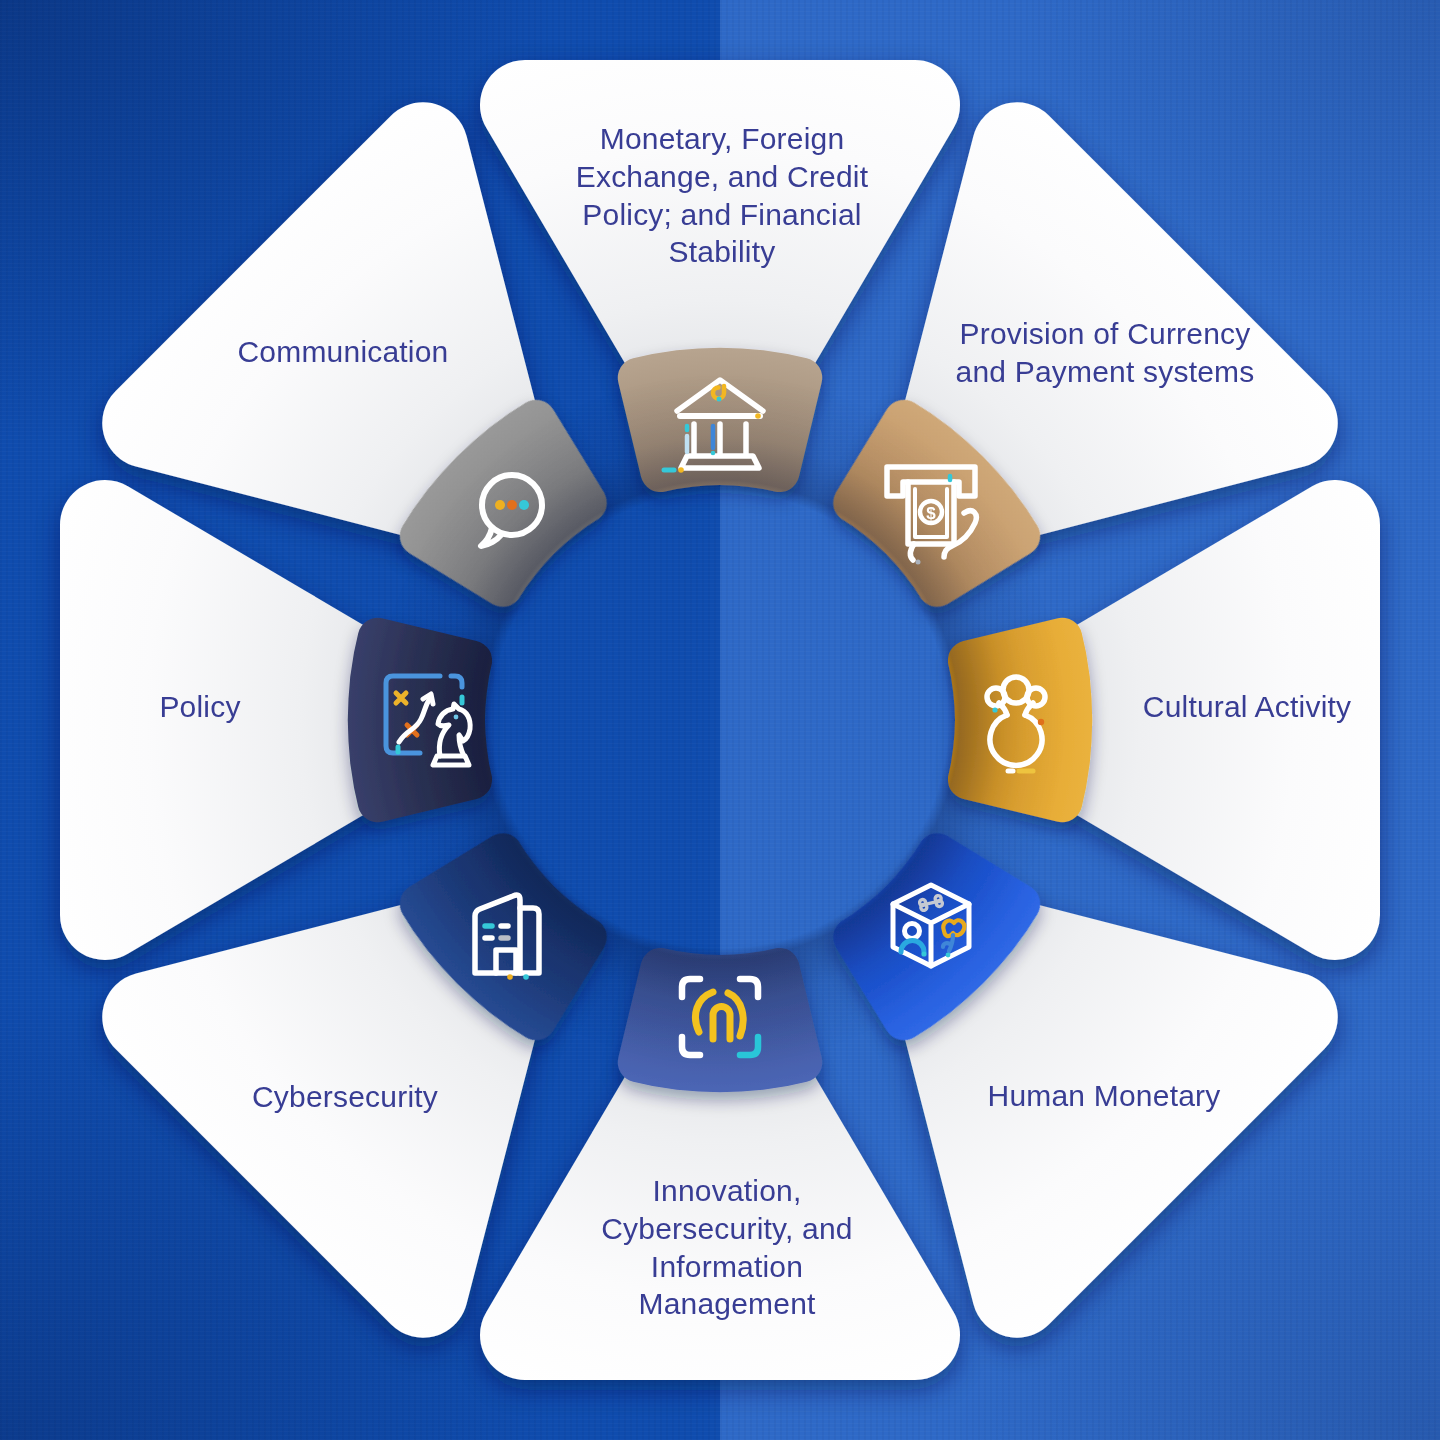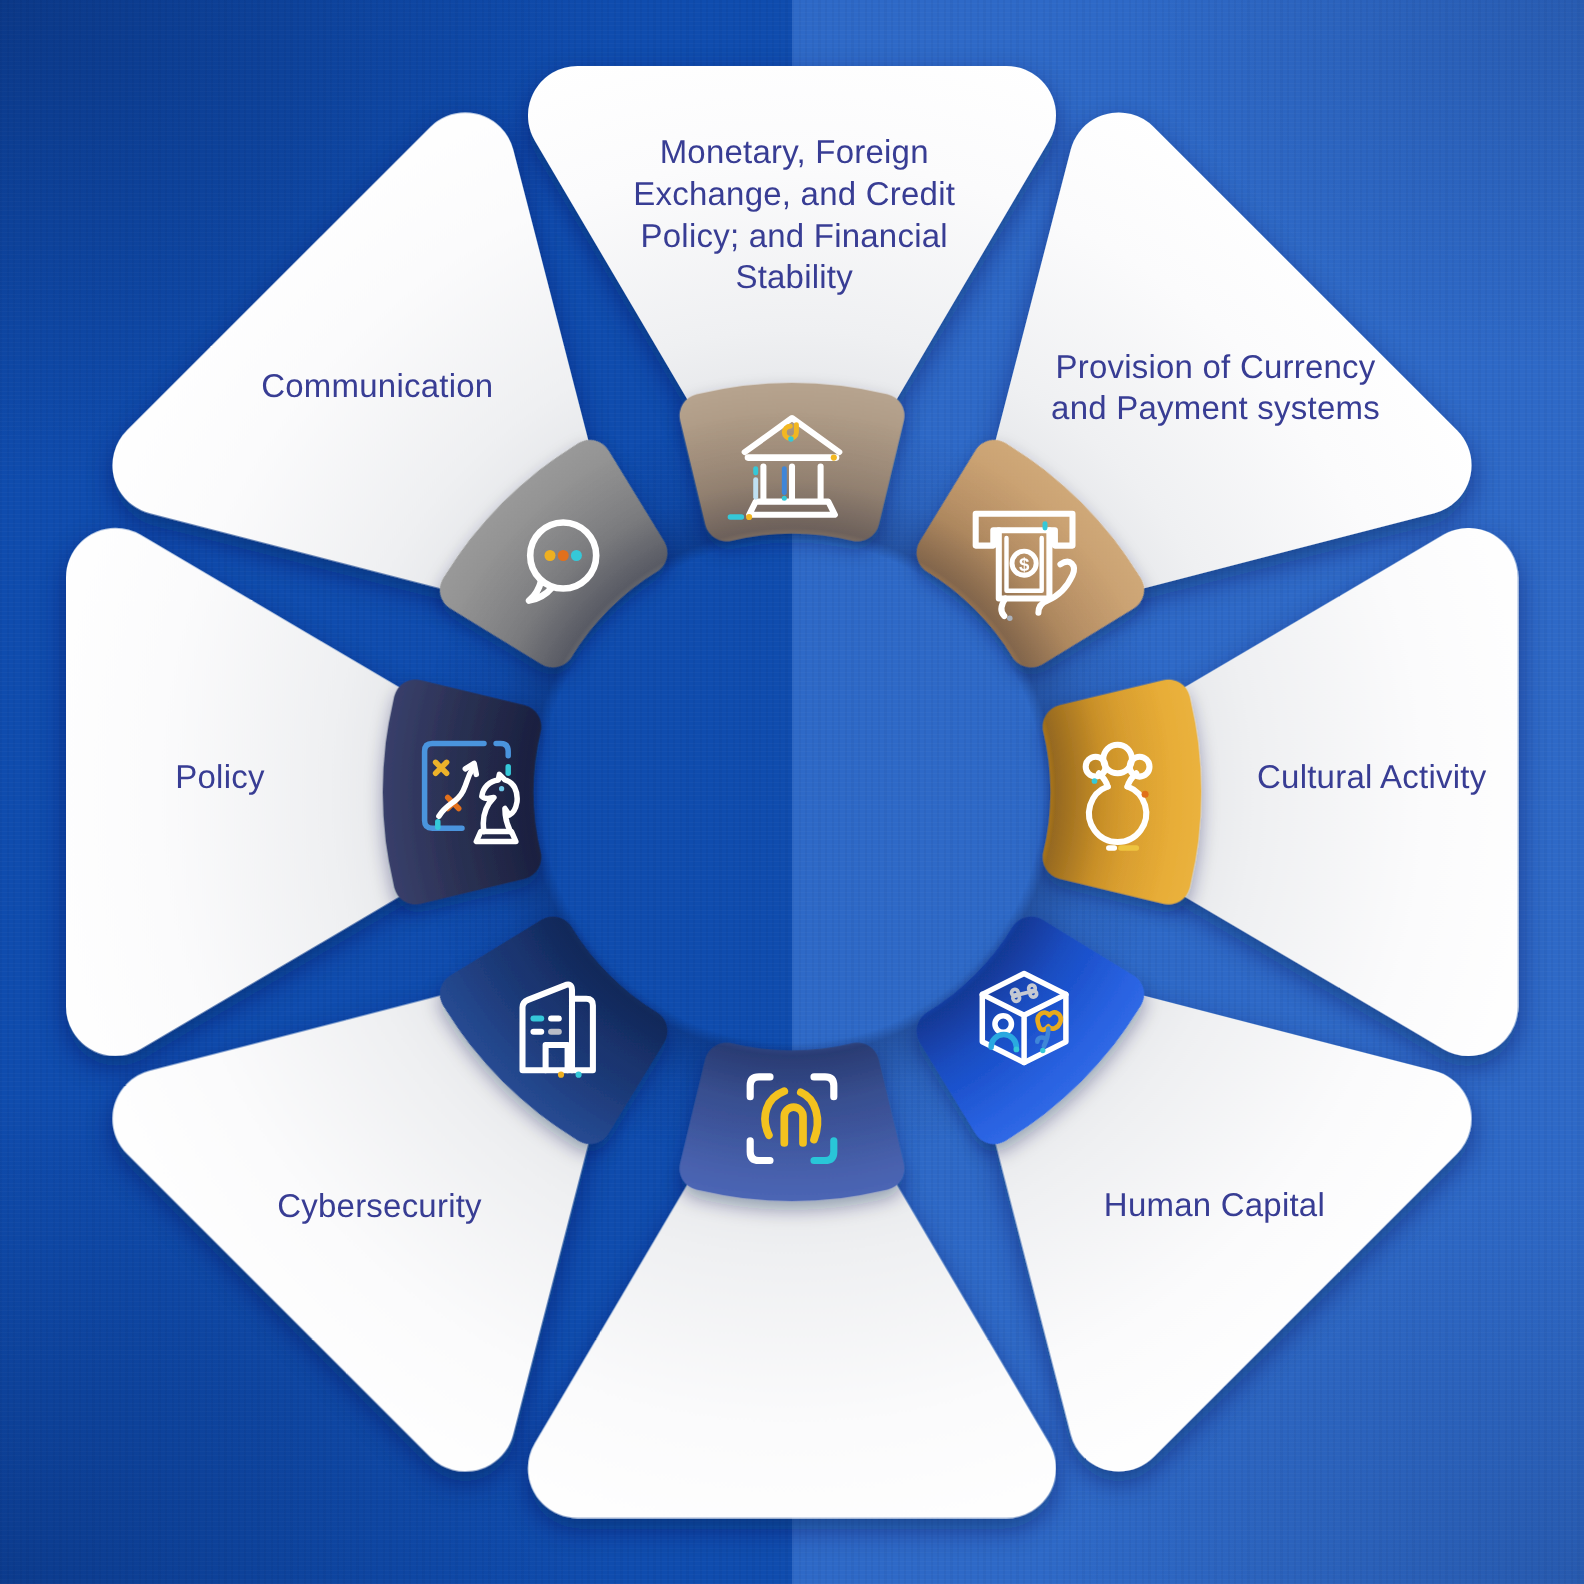--- a/index.html
+++ b/index.html
@@ -245,18 +245,19 @@
       <use href="#icon-building" transform="translate(509,931)"></use>
       <use href="#icon-strategy" transform="translate(428,720)"></use>
       <use href="#icon-bubble" transform="translate(509,509)"></use>
     </g>
   </svg>
 
   <div class="labels">
     <div class="seg-label" style="left:1105px;top:353px;width:300px;">Provision of Currency and Payment systems</div>
     <div class="seg-label" style="left:722px;top:196px;width:330px;">Monetary, Foreign Exchange, and Credit Policy; and Financial Stability</div>
     <div class="seg-label nowrap" style="left:1247px;top:707px;text-align:right;">Cultural Activity</div>
-    <div class="seg-label nowrap" style="left:1104px;top:1096px;">Human Capital</div>
+    <div class="seg-label nowrap" style="left:1104px;top:1096px;">Human Monetary</div>
+    <div class="seg-label" style="left:727px;top:1248px;width:265px;">Innovation, Cybersecurity, and Information Management</div>
     <div class="seg-label nowrap" style="left:345px;top:1097px;">Cybersecurity</div>
     <div class="seg-label nowrap" style="left:200px;top:707px;">Policy</div>
     <div class="seg-label nowrap" style="left:343px;top:352px;text-align:center;">Communication</div>
   </div>
 </div>
 
 </body></html>

